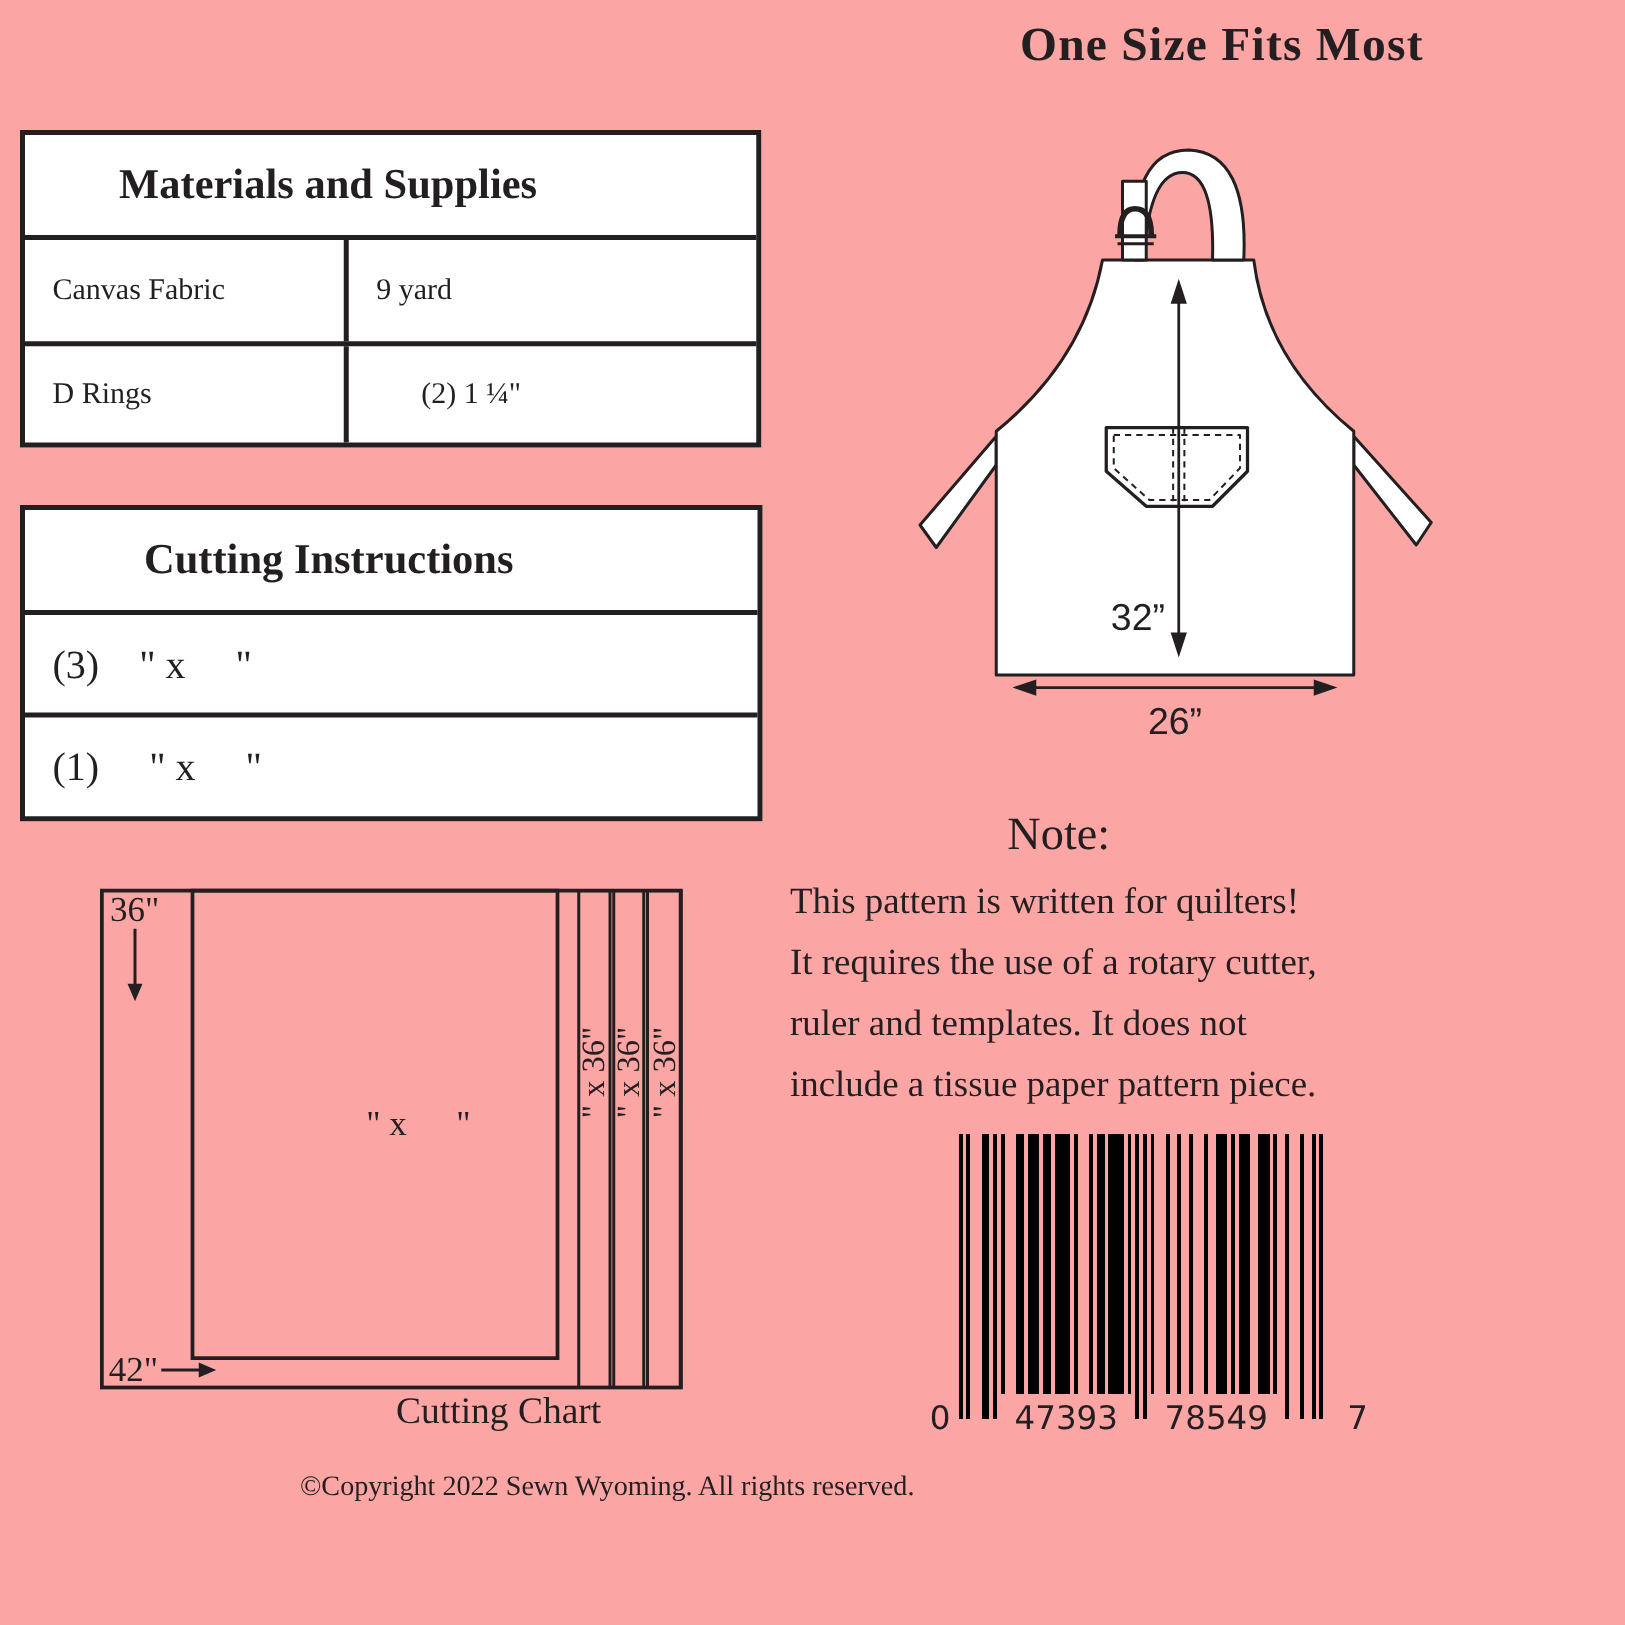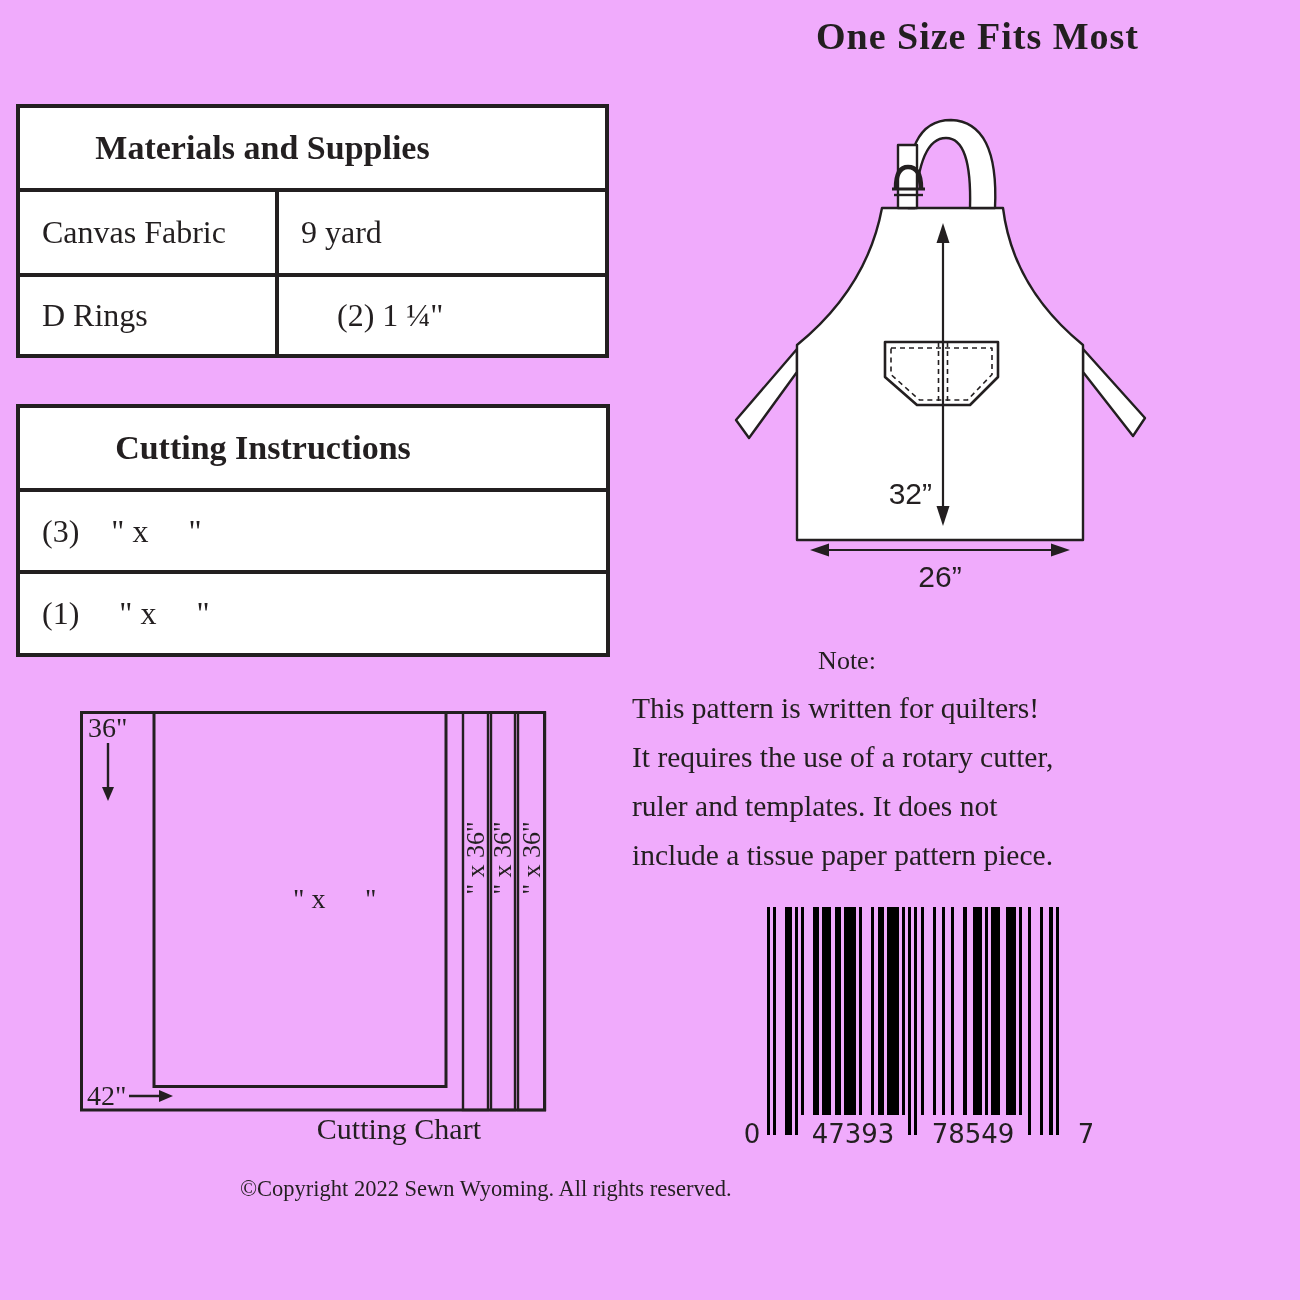--- a/index.html
+++ b/index.html
@@ -1,56 +1,56 @@
 <!DOCTYPE html>
 <html><head>
 <meta charset="utf-8">
 <style>
   html,body{margin:0;padding:0;background:#ffffff;}
-  .page{position:relative;width:1300px;height:1300px;background:#f0abfc;color:#231f20;
+  .page{position:relative;width:1300px;height:1300px;background:#fca5a5;color:#231f20;
         font-family:"Liberation Serif",serif;overflow:hidden;}
   .abs{position:absolute;}
 
   
   .osfm{left:710px;top:14px;width:535px;text-align:center;
         font-size:38px;font-weight:bold;letter-spacing:1px;}
 
   
   .tbl{border:4px solid #231f20;background:#fff;}
   .tbl-materials{left:16px;top:104px;width:585px;height:246px;}
   .tbl-cutting{left:16px;top:404px;width:586px;height:245px;}
   .tbl-header{height:80px;border-bottom:4px solid #231f20;display:flex;
               align-items:center;justify-content:center;
               font-size:34px;font-weight:bold;padding-right:100px;}
   .tbl-row{display:flex;align-items:center;border-bottom:4px solid #231f20;}
   .tbl-row.last{border-bottom:none;gap:36px;}
   .tbl-materials .tbl-row{height:81px;}
   .tbl-materials .tbl-row.last{height:77px;}
-  .cell{font-size:32px;height:100%;display:flex;align-items:center;}
+  .cell{font-size:24px;height:100%;display:flex;align-items:center;}
   .cell-item{width:233px;border-right:4px solid #231f20;padding-left:22px;box-sizing:content-box;}
   .cell-qty{flex:1;padding-left:22px;}
   .tbl-cutting .tbl-row{height:78px;font-size:32px;padding-left:22px;white-space:pre;}
   .tbl-cutting .tbl-row.last{height:79px;}
 
   
   svg text{fill:#231f20;}
   .t-sans30{font:30px "Liberation Sans",sans-serif;}
   .t-serif28{font:28px "Liberation Serif",serif;}
   .t-serif26{font:26px "Liberation Serif",serif;}
   .svg-apron{left:700px;top:95px;}
   .svg-chart{left:50px;top:690px;}
   .svg-barcode{left:740px;top:903px;}
   .bc-digit{font:26px "DejaVu Sans",sans-serif;}
 
   
   .chart-caption{left:181px;top:1112px;width:300px;text-align:right;font-size:30px;}
 
   
   .note{left:632px;top:646px;width:460px;}
-  .note-heading{text-align:center;font-size:26px;margin-bottom:8px;width:430px;}
+  .note-heading{text-align:center;font-size:37px;margin-bottom:8px;width:430px;}
   .note-line{font-size:29.5px;line-height:49px;white-space:pre;}
 
   
   .footer{left:240px;top:1172px;width:600px;text-align:left;}
   .footer-line{font-size:22.5px;line-height:34px;}
 </style>
 </head>
 <body>
 
 <div class="page">

